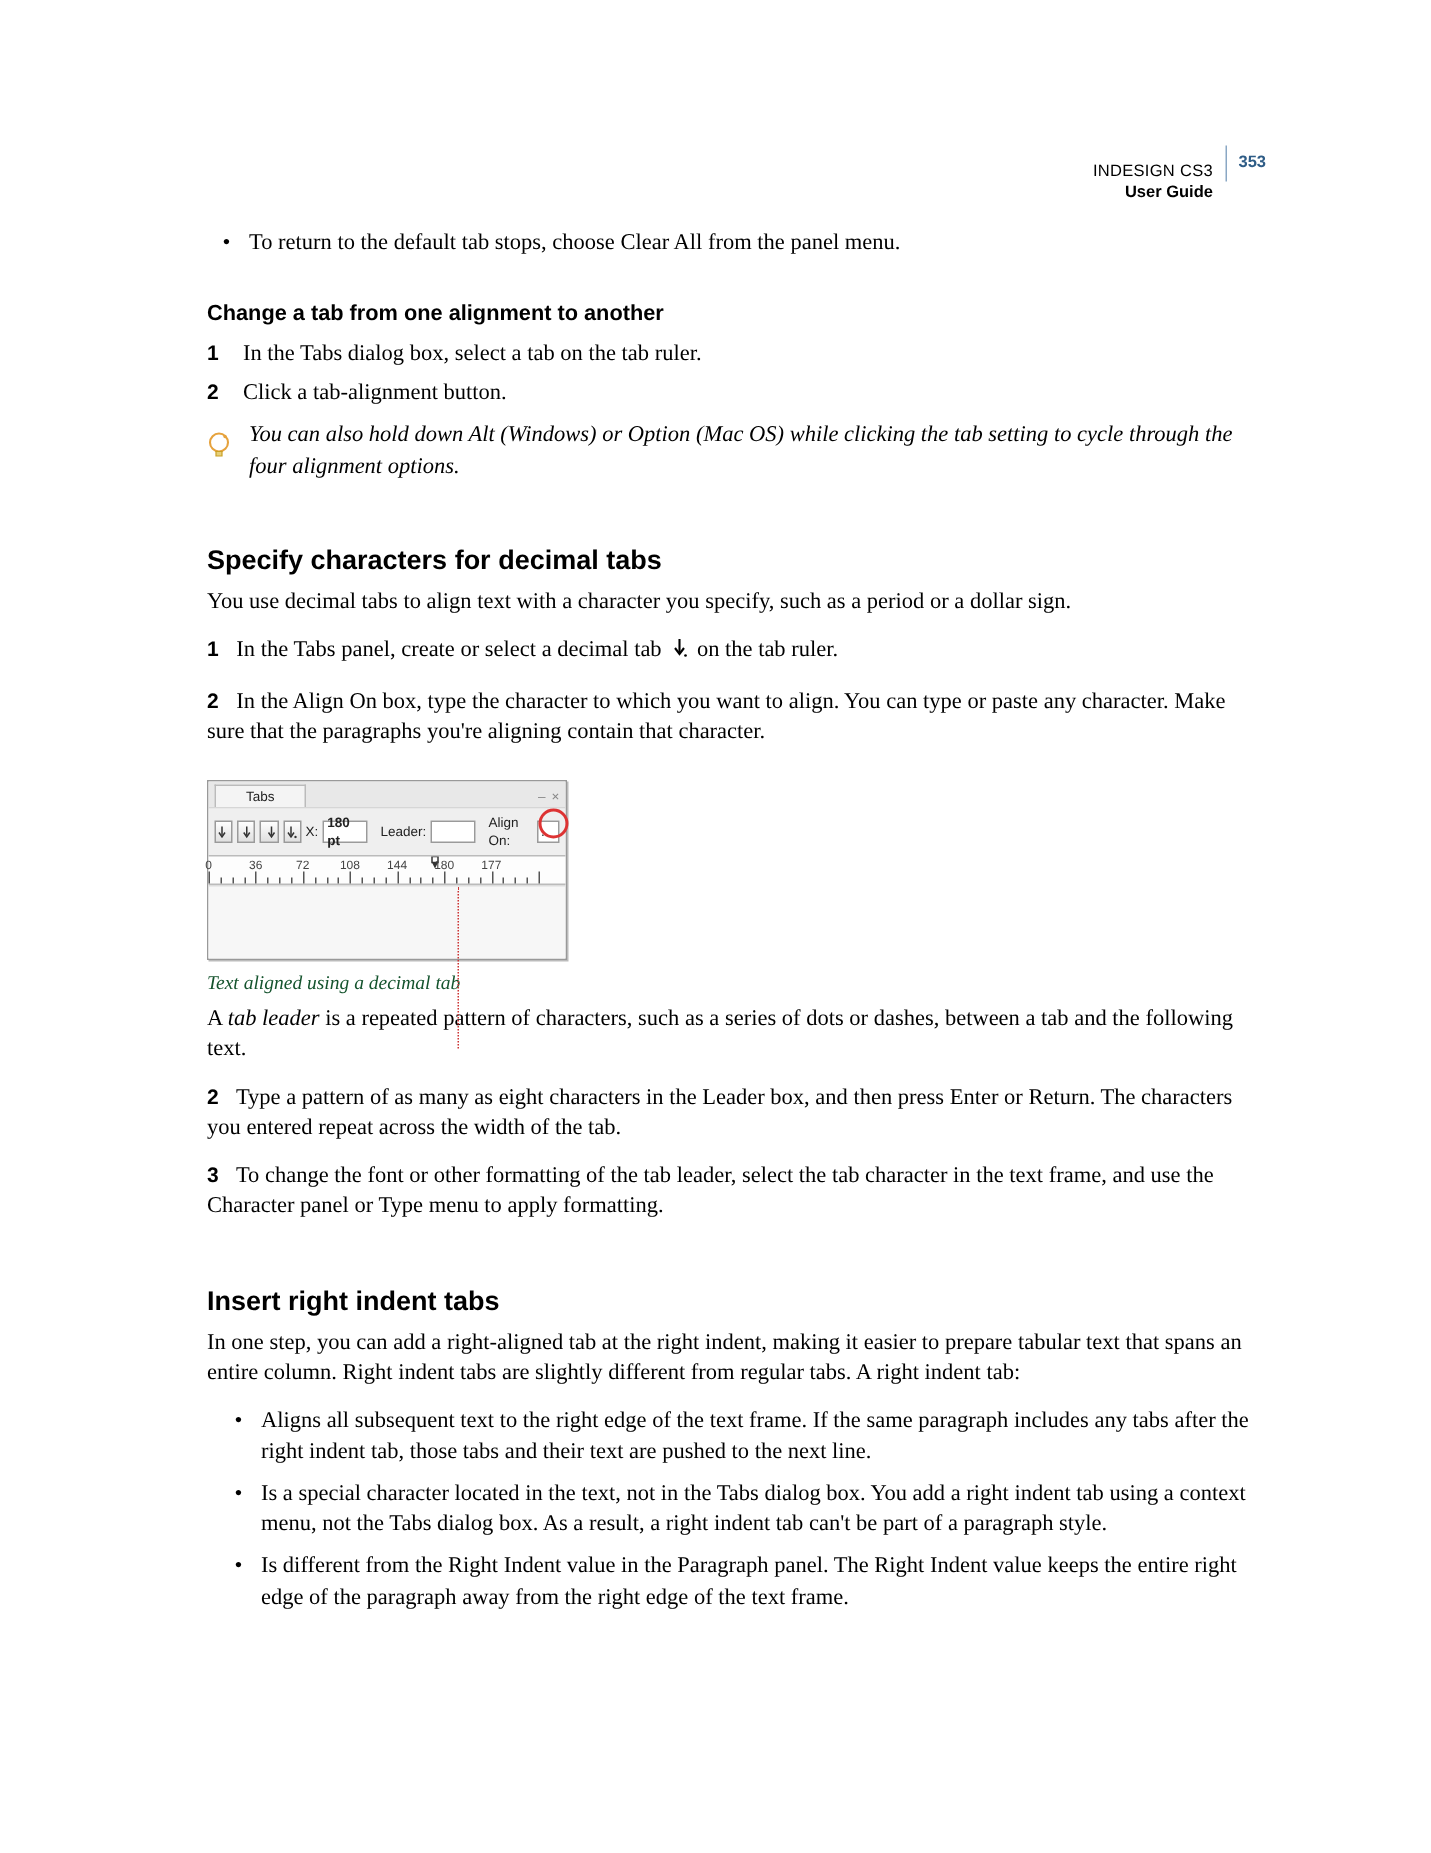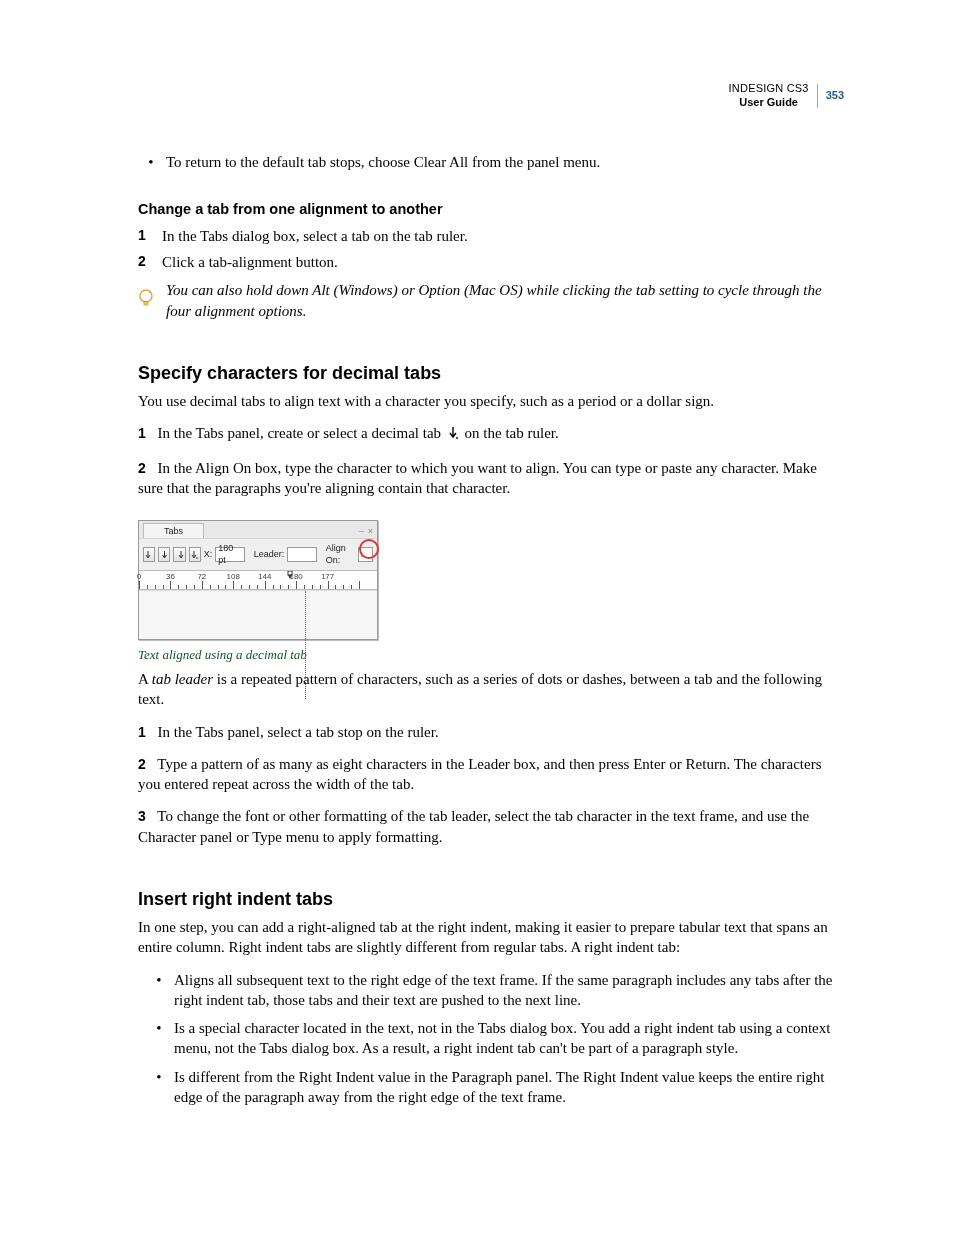--- a/index.html
+++ b/index.html
@@ -34,21 +34,21 @@
     gap: 6px;
   }
   .rh-title { letter-spacing: 0.2px; }
   .rh-sep {
     display: inline-block;
     width: 1px;
     height: 24px;
     background: #8aa7c4;
     margin: 0 2px;
   }
-  .rh-stack { text-align: center; }
+  .rh-stack { text-align: right; margin-top: 26px; }
   .rh-pagenum { font-weight: 700; color: #2e5c86; }
   .rh-guide { font-weight: 700; }
   .content { margin-top: 72px; }
   .bullet-row {
     display: flex;
     gap: 10px;
     margin: 0 0 8px 0;
     padding-left: 8px;
   }
   .bullet-dot {
@@ -341,21 +341,21 @@
               </svg>
           </span>
           <span class="tabstop-btn">
             <svg width="9" height="9" viewBox="0 0 9 9">
                 <line x1="4" y1="1" x2="4" y2="7" stroke="#333"></line>
                 <polyline points="2,5 4,8 6,5" fill="none" stroke="#333"></polyline>
                 <circle cx="7" cy="8" r="0.8" fill="#333"></circle>
               </svg>
           </span>
           <span class="mini-label">X:</span>
-          <span class="mini-input" style="width:30px;">180 pt</span>
+          <span class="mini-input" style="width:30px;font-weight:bold;">180 pt</span>
           <span class="mini-label" style="margin-left:6px;">Leader:</span>
           <span class="mini-input" style="width:30px;"></span>
           <span class="mini-label" style="margin-left:6px;">Align On:</span>
           <span class="mini-input" style="width:12px;text-align:center;">.</span>
           <span class="align-circle" style="right:-2px; top:0px;"></span>
         </div>
         <div class="ruler" id="ruler">
           <span class="ruler-marker" style="left:146px;">
             <svg width="10" height="8" viewBox="0 0 10 8">
                 <rect x="3" y="0" width="4" height="4" fill="#fff" stroke="#333"></rect>
@@ -404,24 +404,20 @@
         </div>
       </div>
 
       <div class="caption">Text aligned using a decimal tab</div>
     </div>
 
     <p class="body">
       <span>A </span><em class="ital">tab leader</em><span> is a repeated pattern of characters, such as a series of dots or dashes, between a tab and the following text.</span>
     </p>
     <p class="para-with-num">
-      <span class="n">1</span>
-      <span>In the Tabs panel, select a tab stop on the ruler.</span>
-    </p>
-    <p class="para-with-num">
       <span class="n">2</span>
       <span>Type a pattern of as many as eight characters in the Leader box, and then press Enter or Return. The characters you entered repeat across the width of the tab.</span>
     </p>
     <p class="para-with-num">
       <span class="n">3</span>
       <span>To change the font or other formatting of the tab leader, select the tab character in the text frame, and use the Character panel or Type menu to apply formatting.</span>
     </p>
 
     <h3 class="section-title">Insert right indent tabs</h3>
     <p class="body">In one step, you can add a right-aligned tab at the right indent, making it easier to prepare tabular text that spans an entire column. Right indent tabs are slightly different from regular tabs. A right indent tab:</p>

